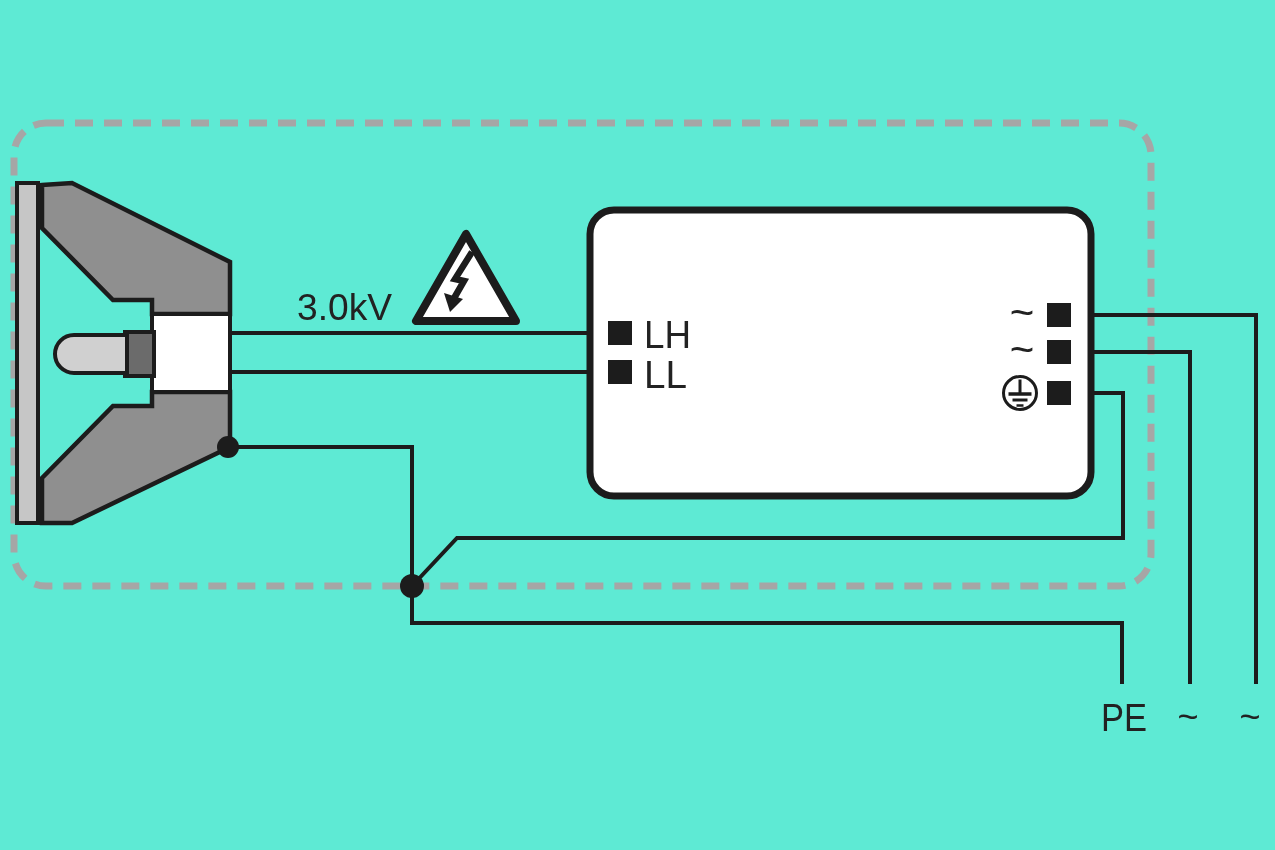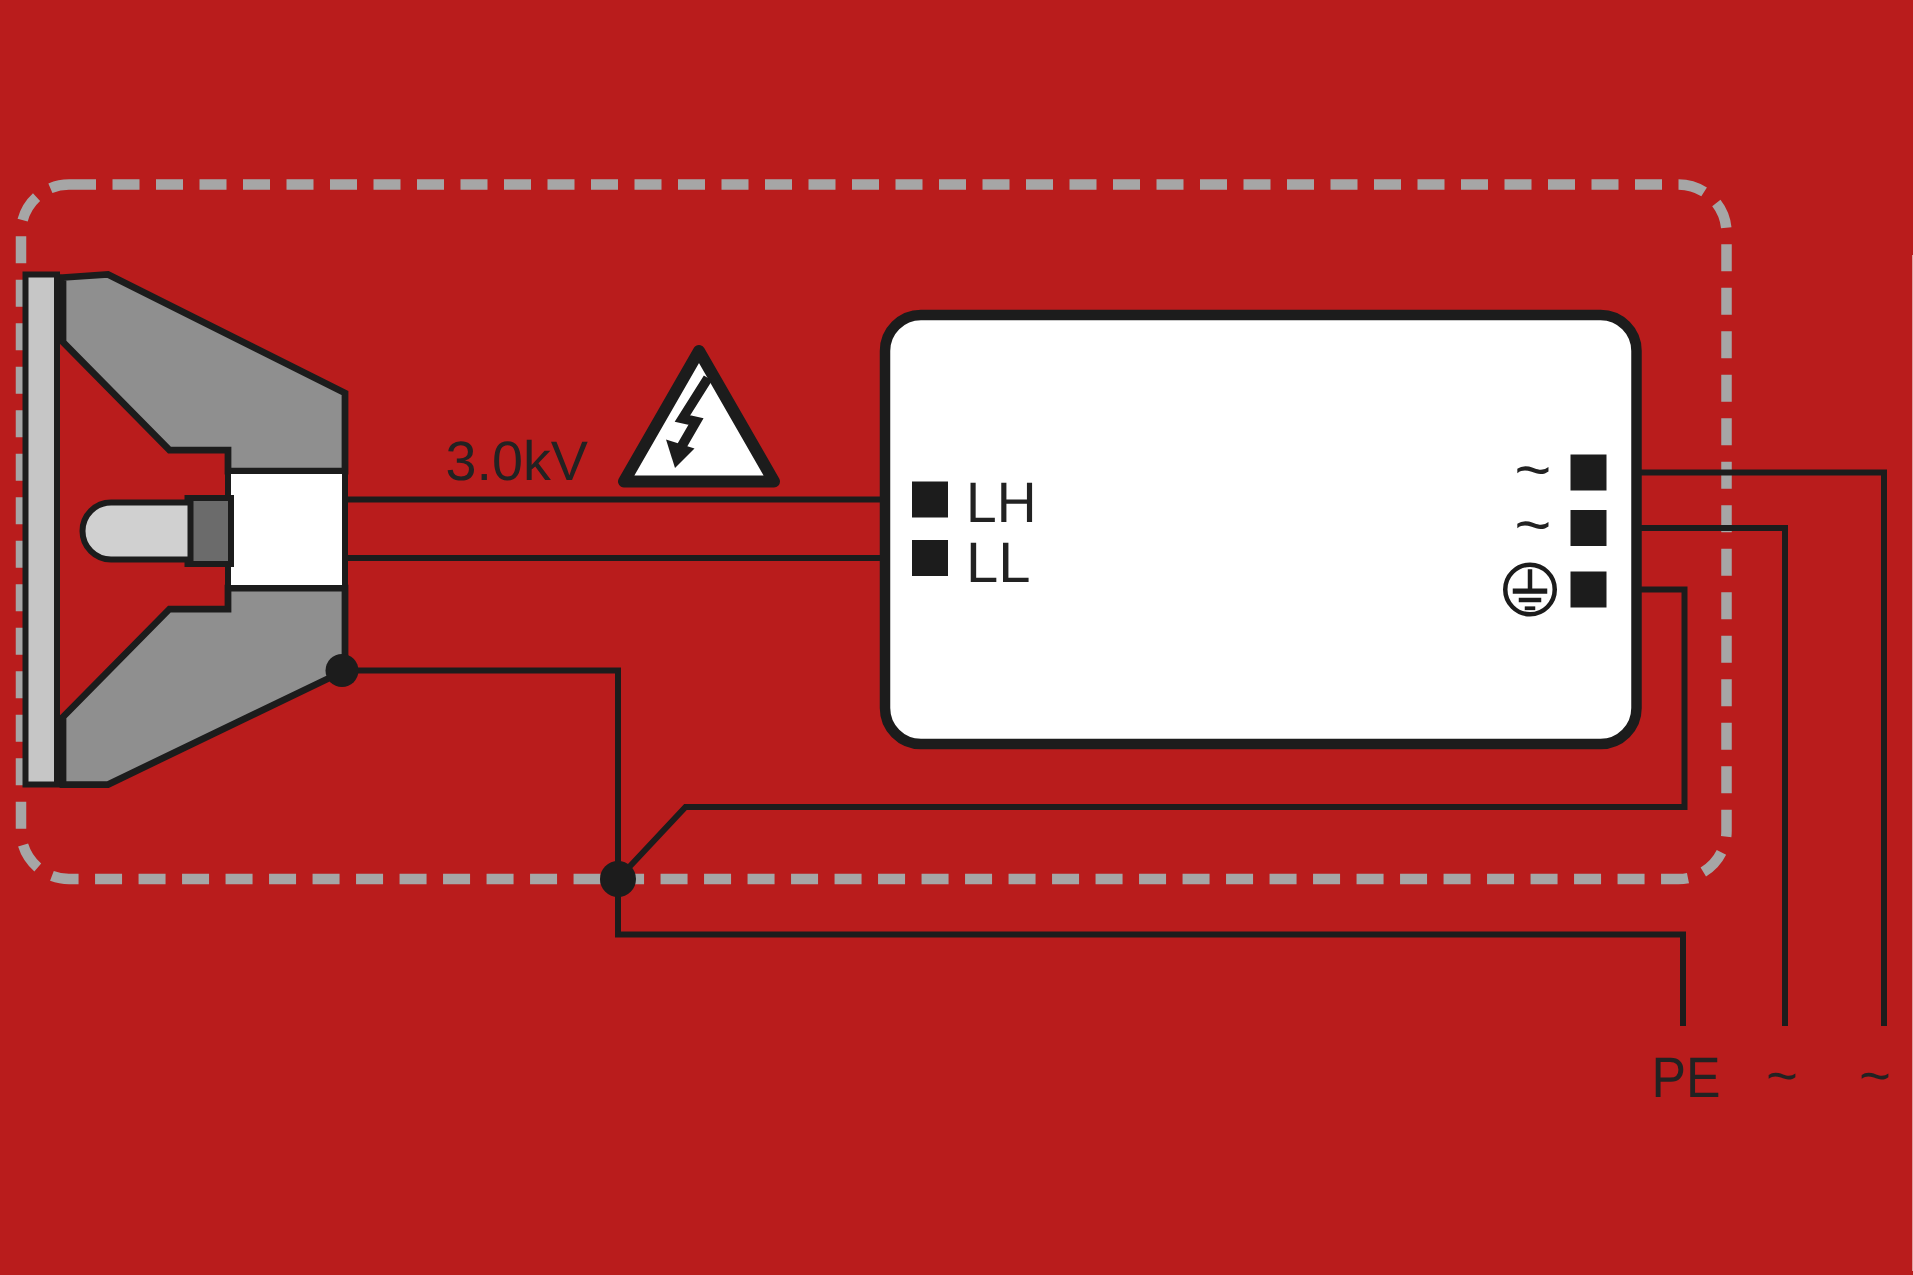--- a/index.html
+++ b/index.html
@@ -1,16 +1,16 @@
 <!DOCTYPE html>
 <html><head>
 <meta charset="utf-8">
 <style>
   html,body{margin:0;padding:0;background:#ffffff;}
-  .canvas{position:relative;width:1275px;height:850px;background:#b91c1c;overflow:hidden;}
+  .canvas{position:relative;width:1275px;height:850px;background:#5eead4;overflow:hidden;}
   svg{display:block;}
   text{font-family:"Liberation Sans", sans-serif;fill:#222222;}
   .lbl-big{font-size:38px;}
   .lbl-volt{font-size:37px;}
   .tilde{font-size:42px;}
   .tilde-sm{font-size:36px;}
 </style>
 </head>
 <body>
 

